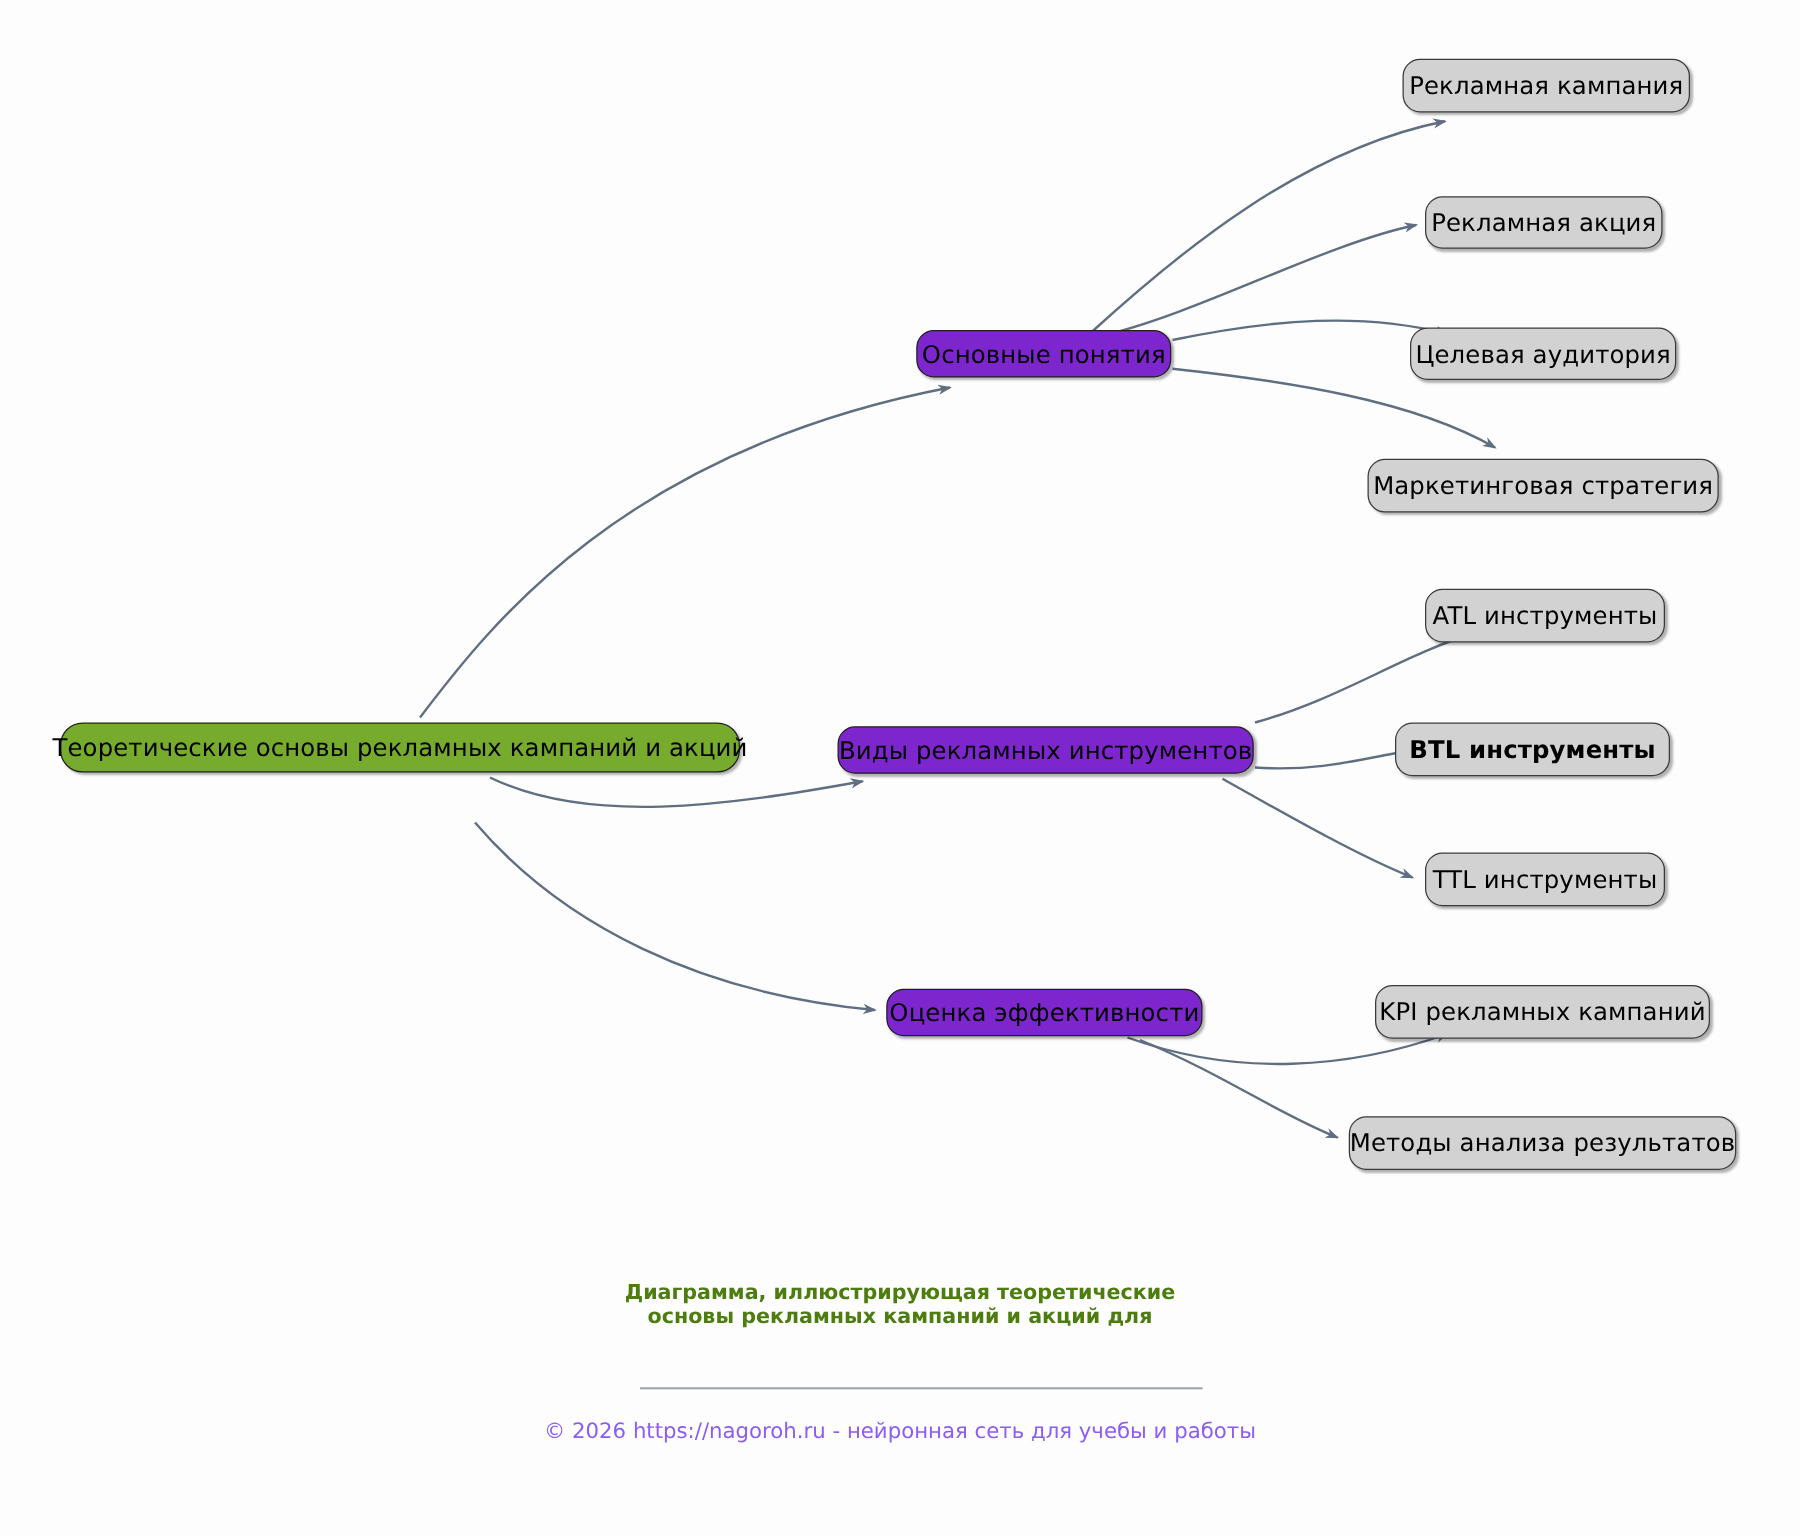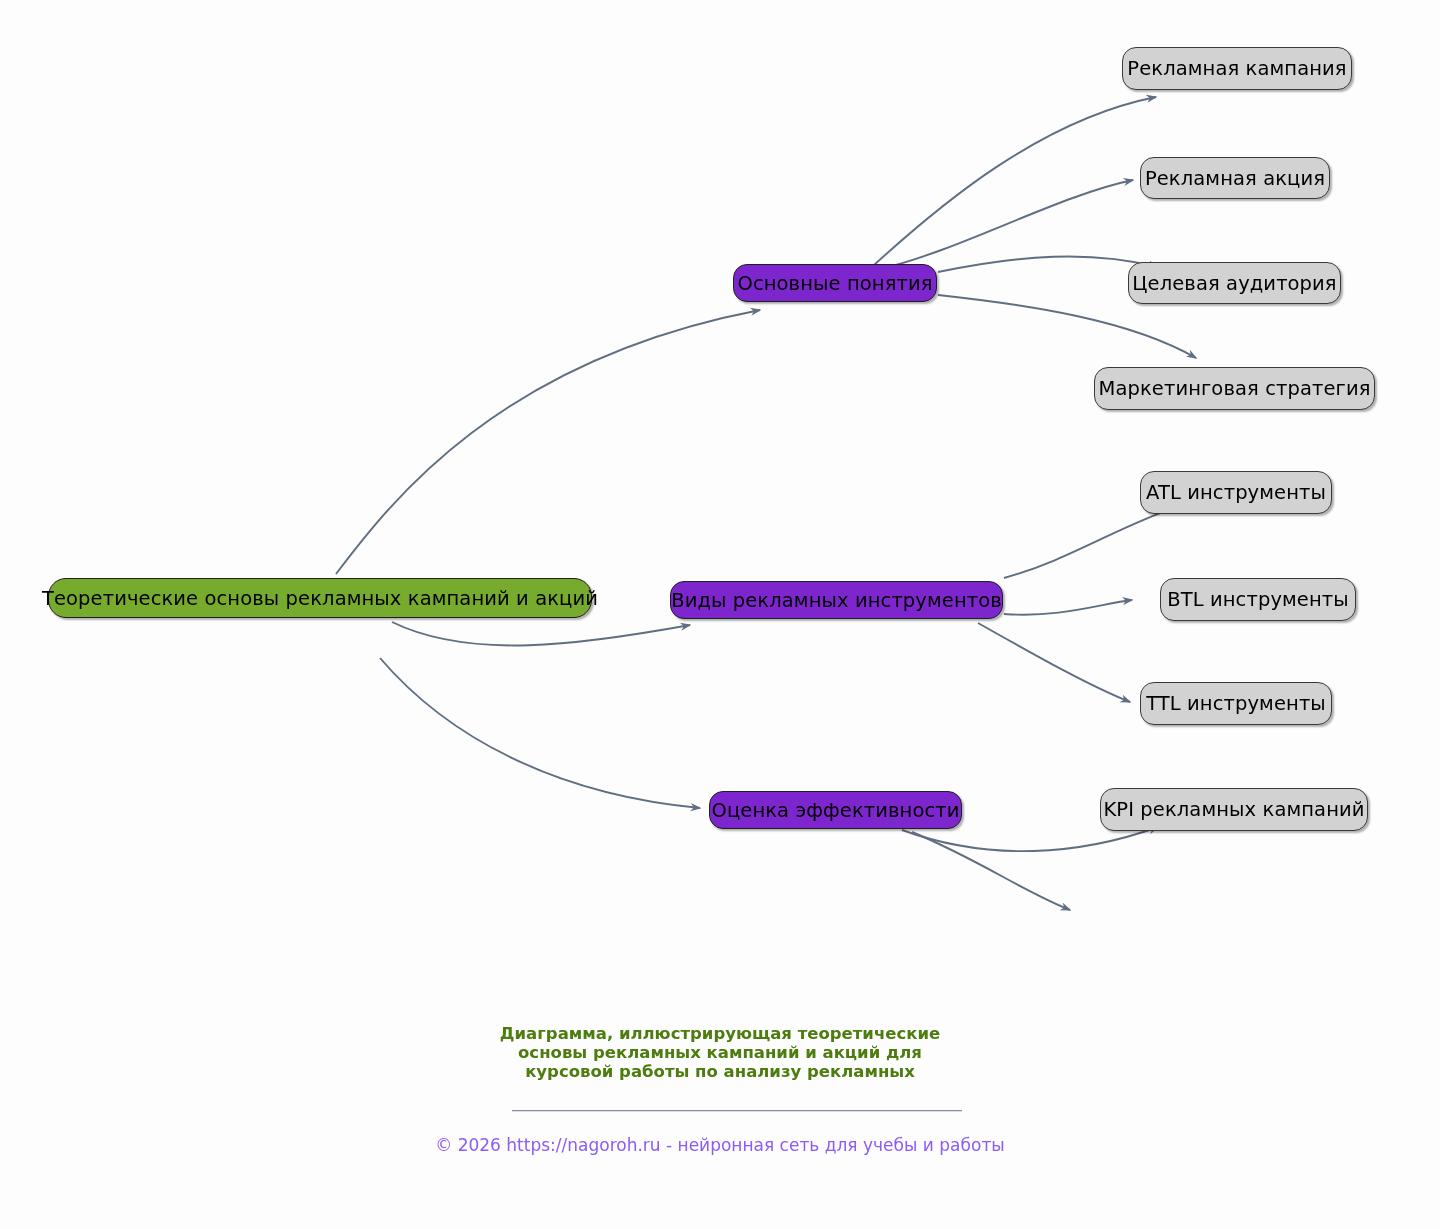--- a/index.html
+++ b/index.html
@@ -160,46 +160,46 @@
   </div>
 
   <div class="node node-branch" style="left:670px; top:581px; width:333px; height:38px;">
     <span>Виды рекламных инструментов</span>
   </div>
 
   <div class="node node-leaf" style="left:1140px; top:471px; width:192px; height:43px;">
     <span>ATL инструменты</span>
   </div>
 
-  <div class="node node-leaf" style="left:1160px; top:578px; width:196px; height:43px;">
+  <div class="node node-leaf" style="left:1116px; top:578px; width:220px; height:43px;font-weight:bold;">
     <span>BTL инструменты</span>
   </div>
 
   <div class="node node-leaf" style="left:1140px; top:682px; width:192px; height:43px;">
     <span>TTL инструменты</span>
   </div>
 
   <div class="node node-branch" style="left:709px; top:791px; width:253px; height:38px;">
     <span>Оценка эффективности</span>
   </div>
 
   <div class="node node-leaf" style="left:1100px; top:788px; width:268px; height:43px;">
     <span>KPI рекламных кампаний</span>
   </div>
 
+  <div class="node node-leaf" style="left:1079px; top:893px; width:310px; height:43px;">
+    <span>Методы анализа результатов</span>
+  </div>
 
   <div class="caption" style="top:1024px;">
     <span>Диаграмма, иллюстрирующая теоретические</span>
   </div>
   <div class="caption" style="top:1043px;">
     <span>основы рекламных кампаний и акций для</span>
   </div>
-  <div class="caption" style="top:1062px;">
-    <span>курсовой работы по анализу рекламных</span>
-  </div>
 
   <div class="caption-line"></div>
 
   <div class="footer">
     <span>© 2026 https://nagoroh.ru - нейронная сеть для учебы и работы</span>
   </div>
 
 </div>
 
 </body></html>

